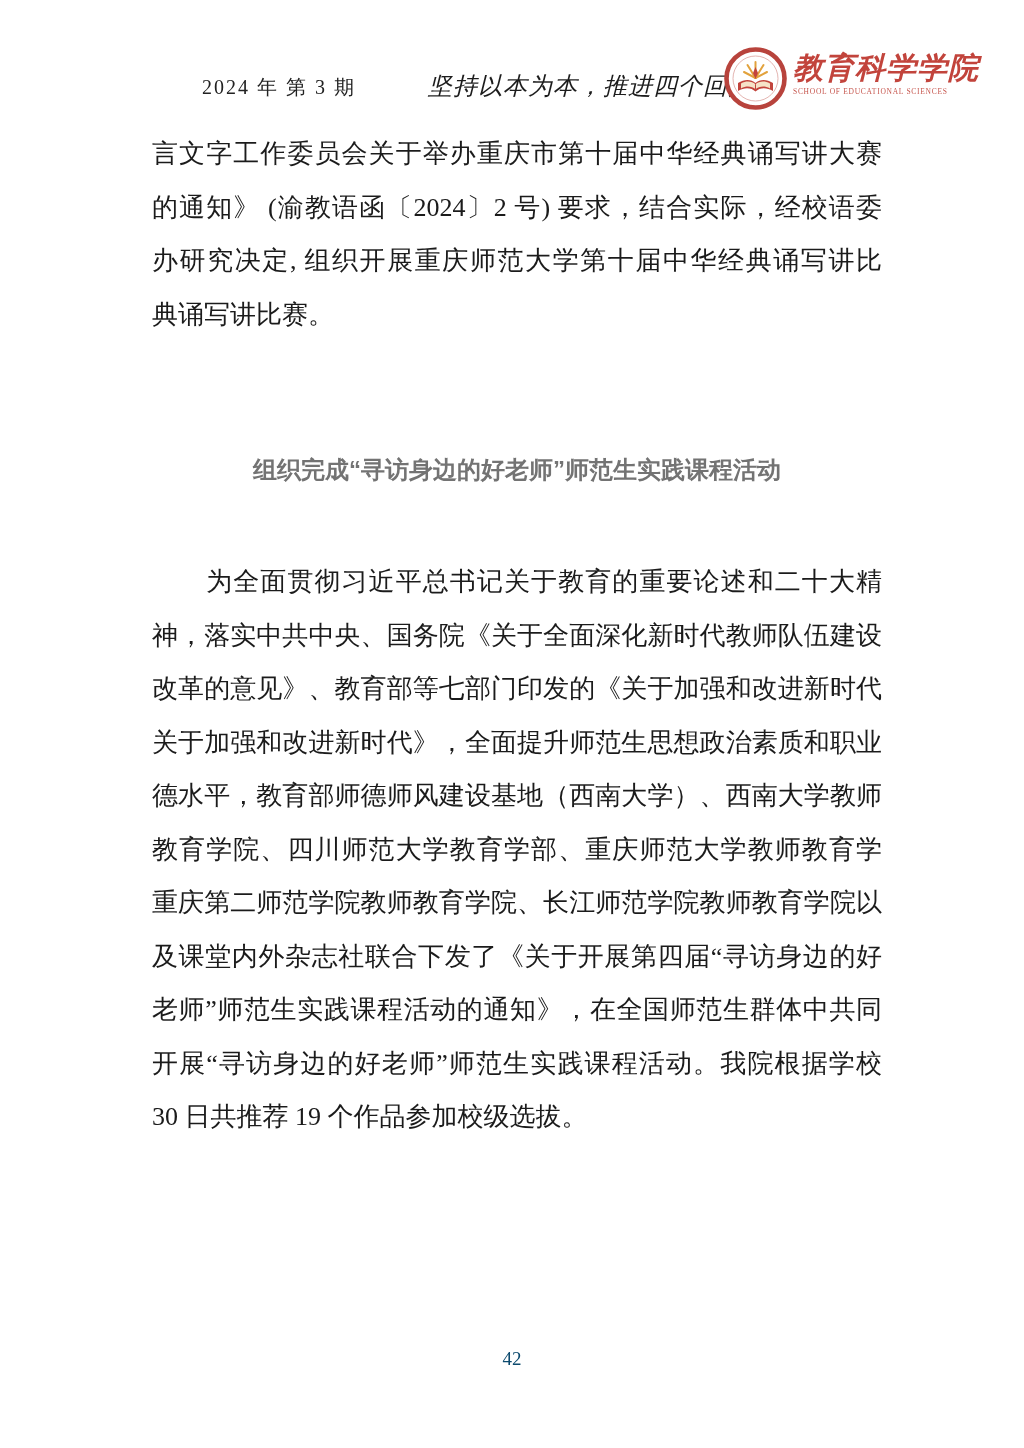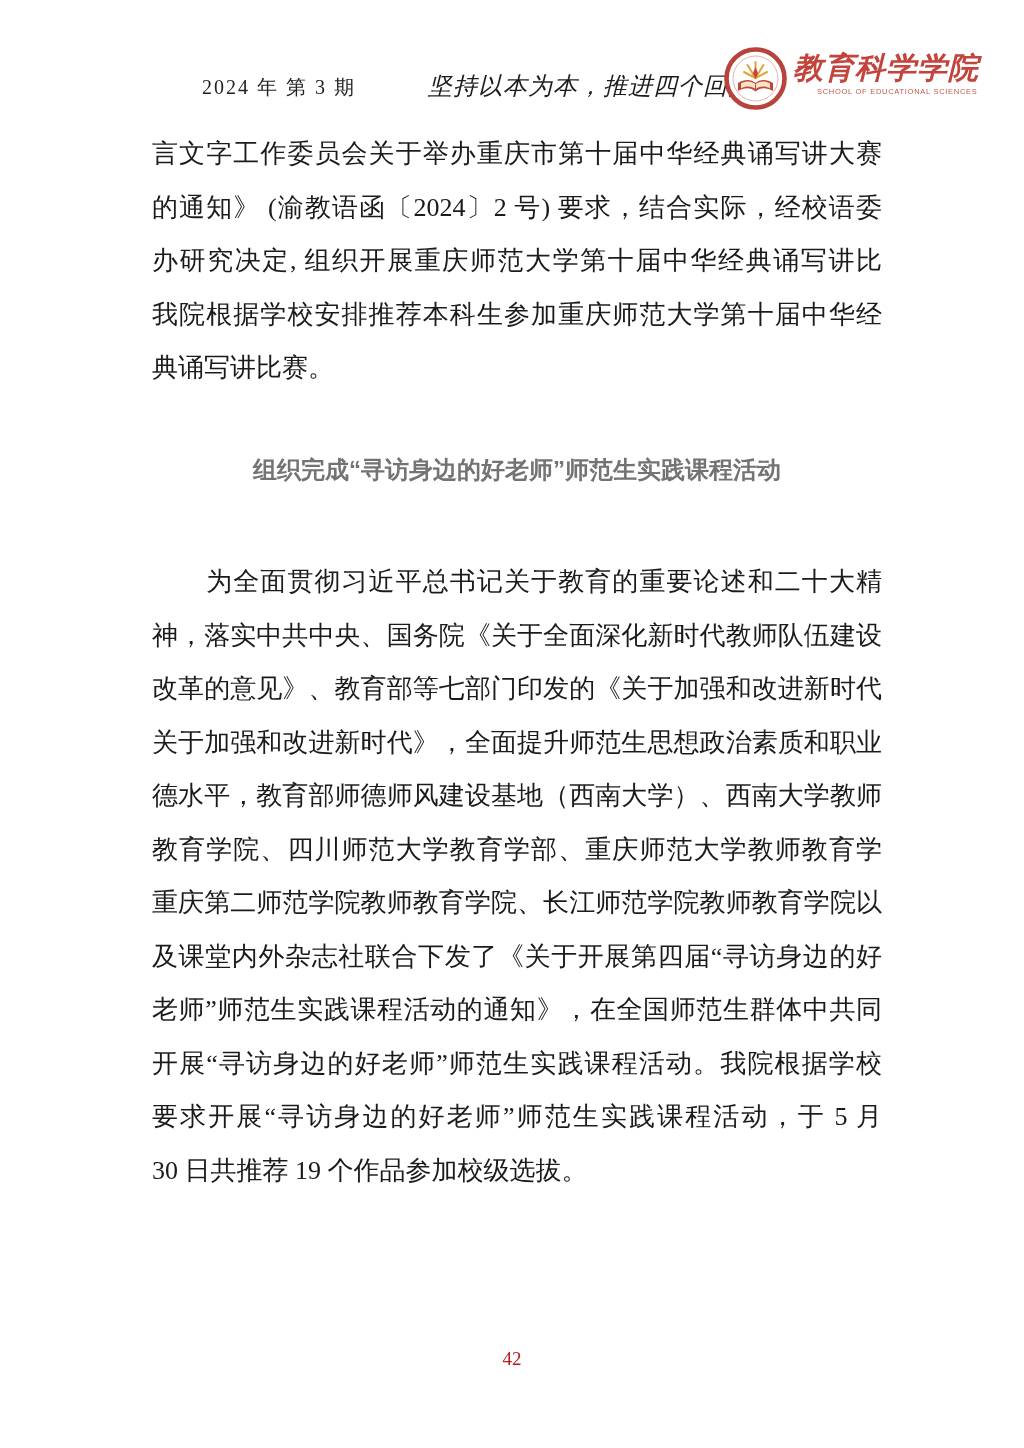--- a/index.html
+++ b/index.html
@@ -44,27 +44,26 @@
     font-family: "Liberation Serif", "DejaVu Serif", serif;
     font-weight: bold;
     font-style: italic;
     font-size: 30px;
     line-height: 32px;
     letter-spacing: 1px;
     color: #c2443c;
     white-space: nowrap;
   }
   .logo-en {
-    font-family: Liberation Sans, sans-serif;
+    font-family: Liberation Serif, serif;
     font-size: 7.5px;
     letter-spacing: 0.72px;
     color: #c6564e;
     margin-top: 3px;
     white-space: nowrap;
-    margin-left: 24px;
   }
 
   
   .para {
     position: absolute;
     left: 152px;
     width: 730px;
     font-size: 26px;
     line-height: 53.5px;
     color: #1b1b1b;
@@ -92,21 +91,21 @@
     white-space: nowrap;
   }
 
   
   .footer-page-number {
     position: absolute;
     left: 0; top: 1348px;
     width: 100%;
     text-align: center;
     font-size: 19px;
-    color: #b91c1c;
+    color: #0c4a6e;
   }
 </style>
 </head>
 <body>
 
 <div class="page">
 
   <div class="header-issue">2024 年 第 3 期</div>
   <div class="header-slogan">坚持以本为本，推进四个回归</div>
 
@@ -133,36 +132,34 @@
     <div class="logo-text">
       <div class="logo-cn">教育科学学院</div>
       <div class="logo-en">SCHOOL OF EDUCATIONAL SCIENCES</div>
     </div>
   </div>
 
   <div class="para" id="para1">
       <div class="line">言文字工作委员会关于举办重庆市第十届中华经典诵写讲大赛</div>
       <div class="line">的通知》 (渝教语函〔2024〕2 号) 要求，结合实际，经校语委</div>
       <div class="line">办研究决定, 组织开展重庆师范大学第十届中华经典诵写讲比赛。</div>
-      <div class="line">我院根据学校安排推荐本科生参加重庆师范大学第十届中华经</div>
       <div class="line">典诵写讲比赛。</div>
     </div>
 
   <div class="section-title">组织完成“寻访身边的好老师”师范生实践课程活动</div>
 
   <div class="para" id="para2">
       <div class="line">　　为全面贯彻习近平总书记关于教育的重要论述和二十大精</div>
       <div class="line">神，落实中共中央、国务院《关于全面深化新时代教师队伍建设</div>
       <div class="line">改革的意见》、教育部等七部门印发的《关于加强和改进新时代</div>
       <div class="line">关于加强和改进新时代》，全面提升师范生思想政治素质和职业道</div>
       <div class="line">德水平，教育部师德师风建设基地（西南大学）、西南大学教师</div>
       <div class="line">教育学院、四川师范大学教育学部、重庆师范大学教师教育学院、</div>
       <div class="line">重庆第二师范学院教师教育学院、长江师范学院教师教育学院以</div>
       <div class="line">及课堂内外杂志社联合下发了《关于开展第四届“寻访身边的好</div>
       <div class="line">老师”师范生实践课程活动的通知》，在全国师范生群体中共同</div>
       <div class="line">开展“寻访身边的好老师”师范生实践课程活动。我院根据学校</div>
-      <div class="line">要求开展“寻访身边的好老师”师范生实践课程活动，于 5 月</div>
       <div class="line">30 日共推荐 19 个作品参加校级选拔。</div>
     </div>
 
   <div class="footer-page-number">42</div>
 
 </div>
 
 </body></html>

